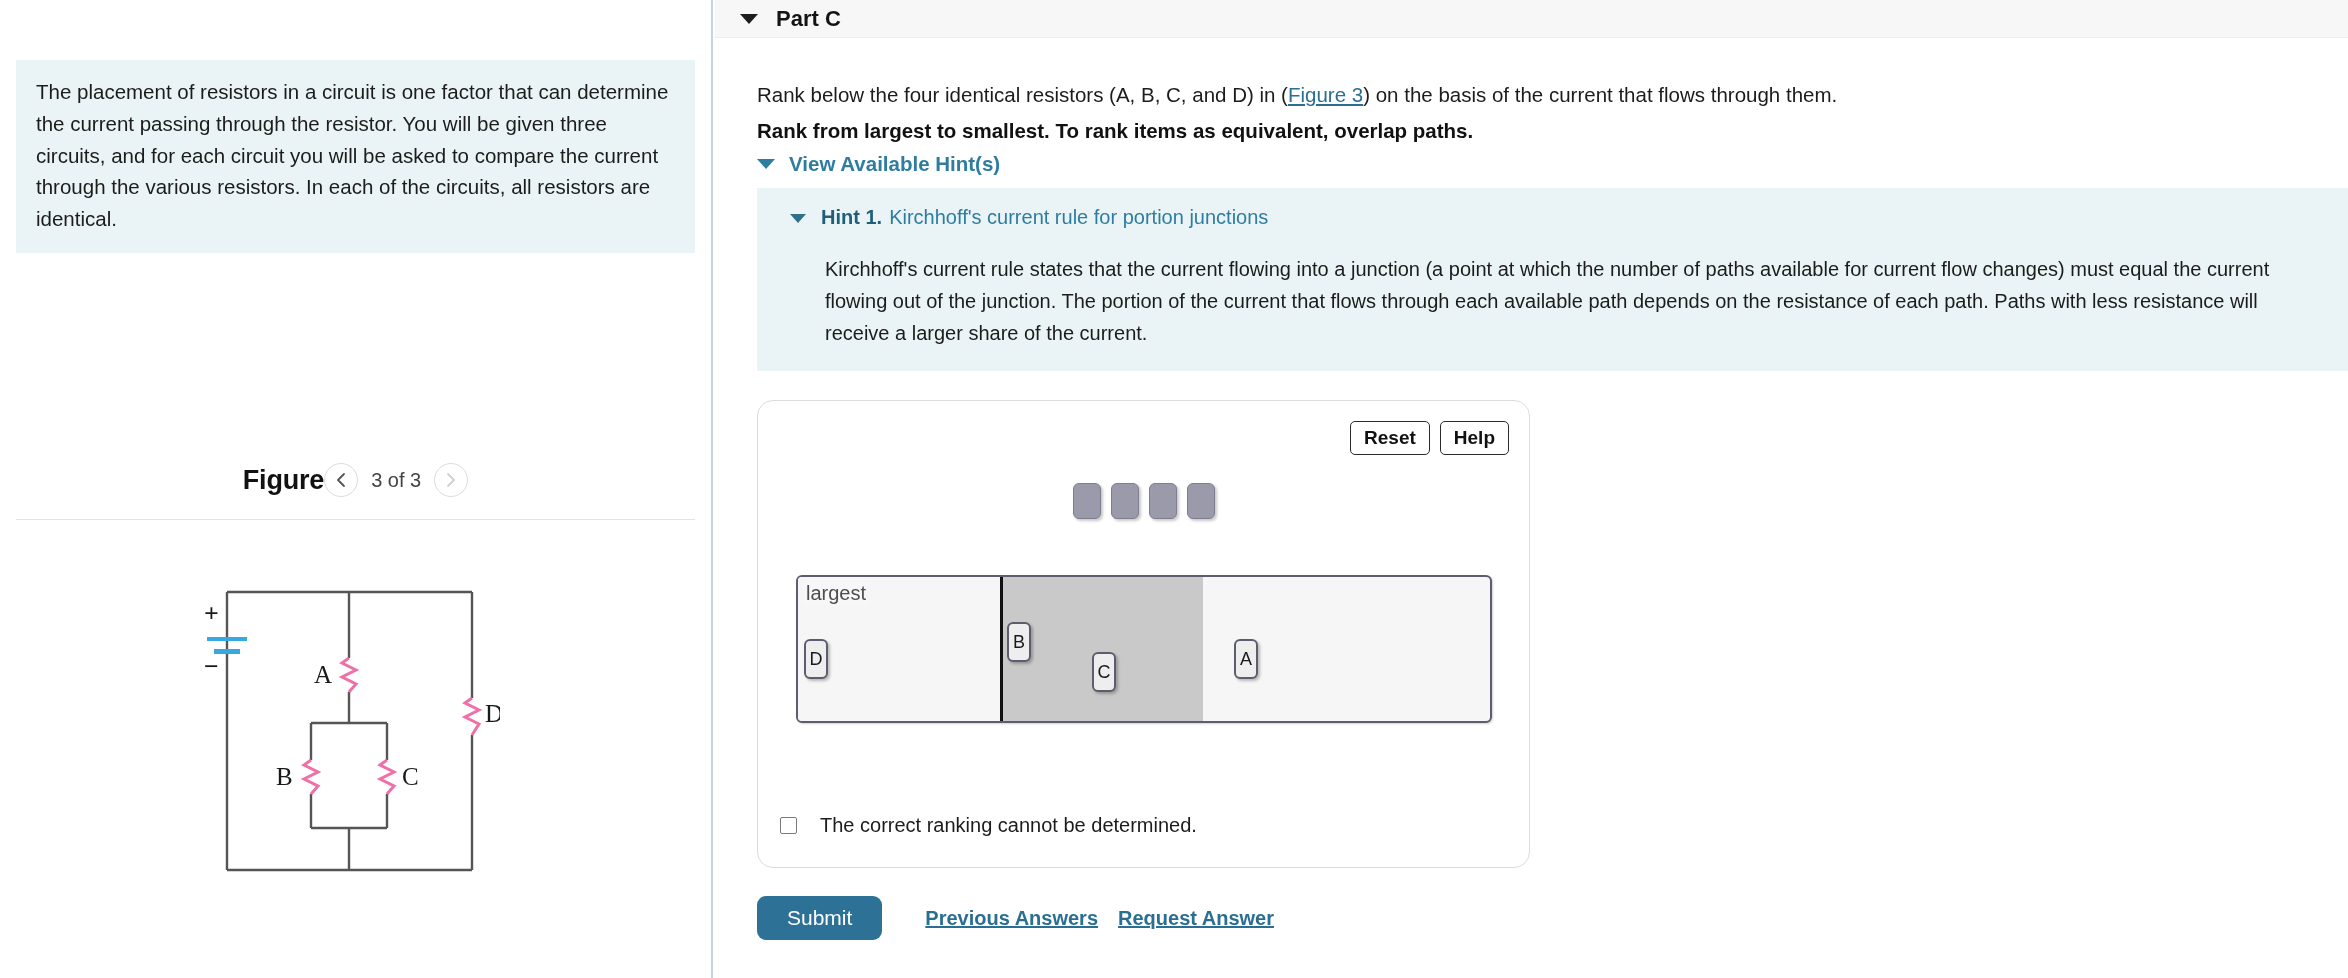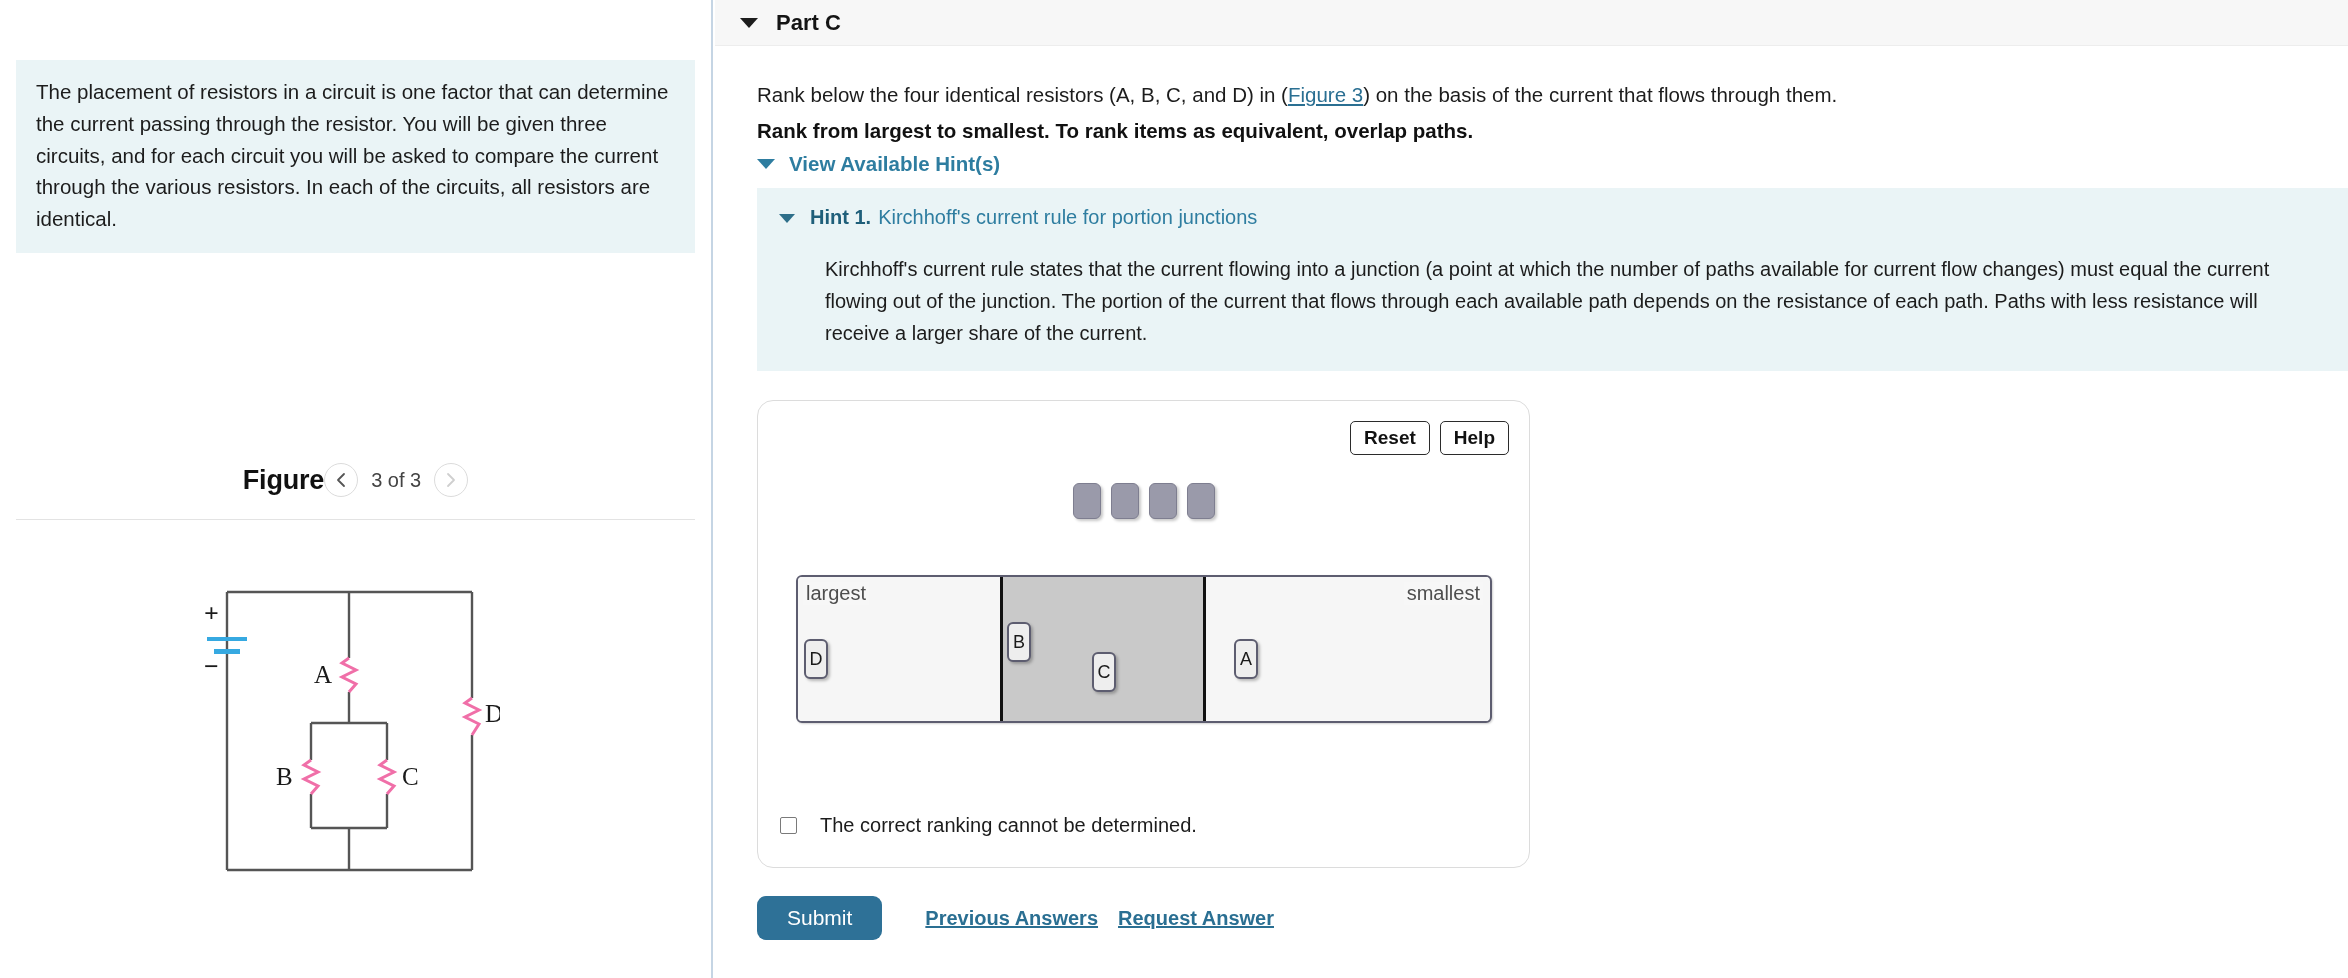--- a/index.html
+++ b/index.html
@@ -46,21 +46,21 @@
     height: 1px; background: #e3e3e3;
   }
   .circuit-wrap { position: absolute; left: 180px; top: 570px; }
 
   
   .right-panel {
     position: absolute; left: 715px; top: 0;
     width: 1633px; height: 978px; background: #fff;
   }
   .part-header {
-    position: absolute; left: 0; top: 0; width: 1633px; height: 46px;
+    position: absolute; left: 0; top: 0; width: 1633px; height: 38px;
     background: #f7f7f7;
     display: flex; align-items: center;
     border-bottom: 1px solid #ededed;
   }
   .caret {
     width: 0; height: 0;
     border-left: 9px solid transparent;
     border-right: 9px solid transparent;
     border-top: 10px solid #1d1d1d;
     margin-left: 25px; margin-right: 18px;
@@ -87,21 +87,21 @@
     border-top: 10px solid #2e7da0;
     margin-right: 14px;
   }
   .hints-label { font-size: 20.5px; font-weight: bold; color: #2e7da0; }
 
   .hint-panel {
     position: absolute; left: 42px; top: 188px;
     width: 1591px; background: #eaf4f6;
     padding: 18px 0 22px 0;
   }
-  .hint-head { display: flex; align-items: flex-start; padding-left: 22px; }
+  .hint-head { display: flex; align-items: flex-start; padding-left: 22px; margin-left: 11px; }
   .hint-caret {
     width: 0; height: 0;
     border-left: 8px solid transparent;
     border-right: 8px solid transparent;
     border-top: 9px solid #2e6f8a;
     margin-right: 15px; margin-top: 8px;
   }
   .hint-num { font-size: 20px; font-weight: bold; color: #1f5f7a; margin-right: 7px; }
   .hint-subject { font-size: 20px; color: #2e7da0; }
   .hint-body {
@@ -288,23 +288,20 @@
         <div class="tray-slot"></div>
         <div class="tray-slot"></div>
         <div class="tray-slot"></div>
       </div>
 
       <div class="bins">
         <div class="bin light" style="width:202px">
           <div class="bin-label left">largest</div>
         </div>
         <div class="bin dark sep-l" style="width:203px"></div>
-        <div class="bin light sep-l" style="width:285px">
-          <div class="bin-label right">smallest</div>
-        </div>
 
         <div class="tile" style="left:6px;  top:62px">D</div>
         <div class="tile" style="left:209px; top:45px">B</div>
         <div class="tile" style="left:294px; top:75px">C</div>
         <div class="tile" style="left:436px; top:62px">A</div>
       </div>
 
       <div class="cb-row">
         <div class="cbox"></div>
         <div class="cb-text">The correct ranking cannot be determined.</div>

